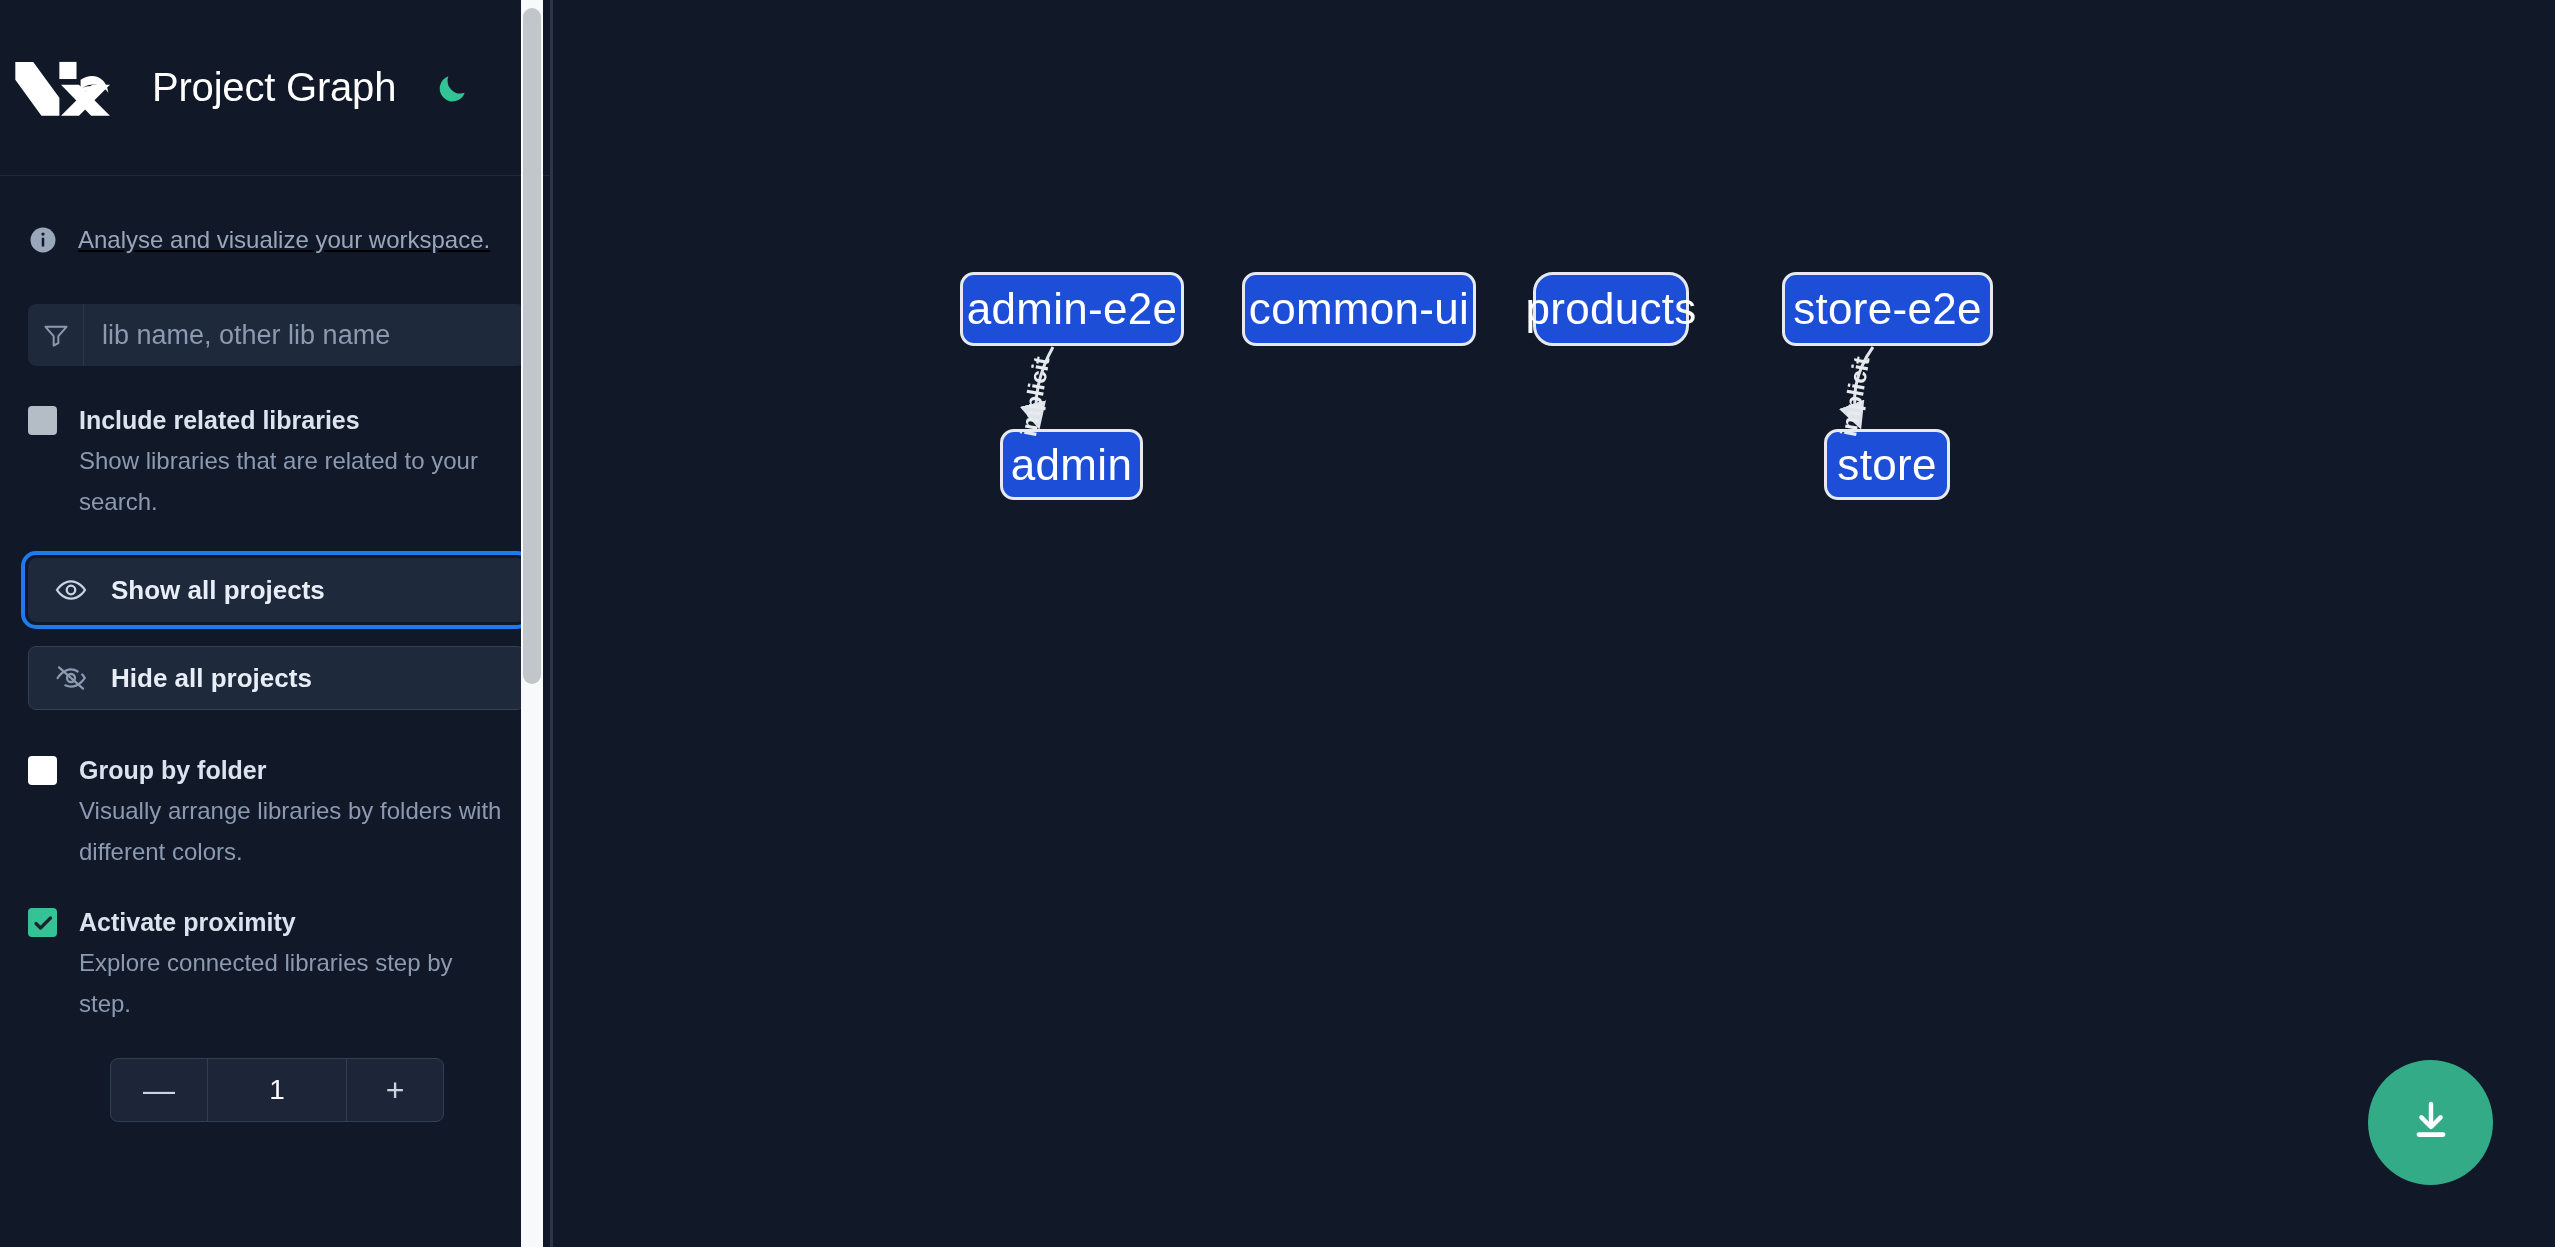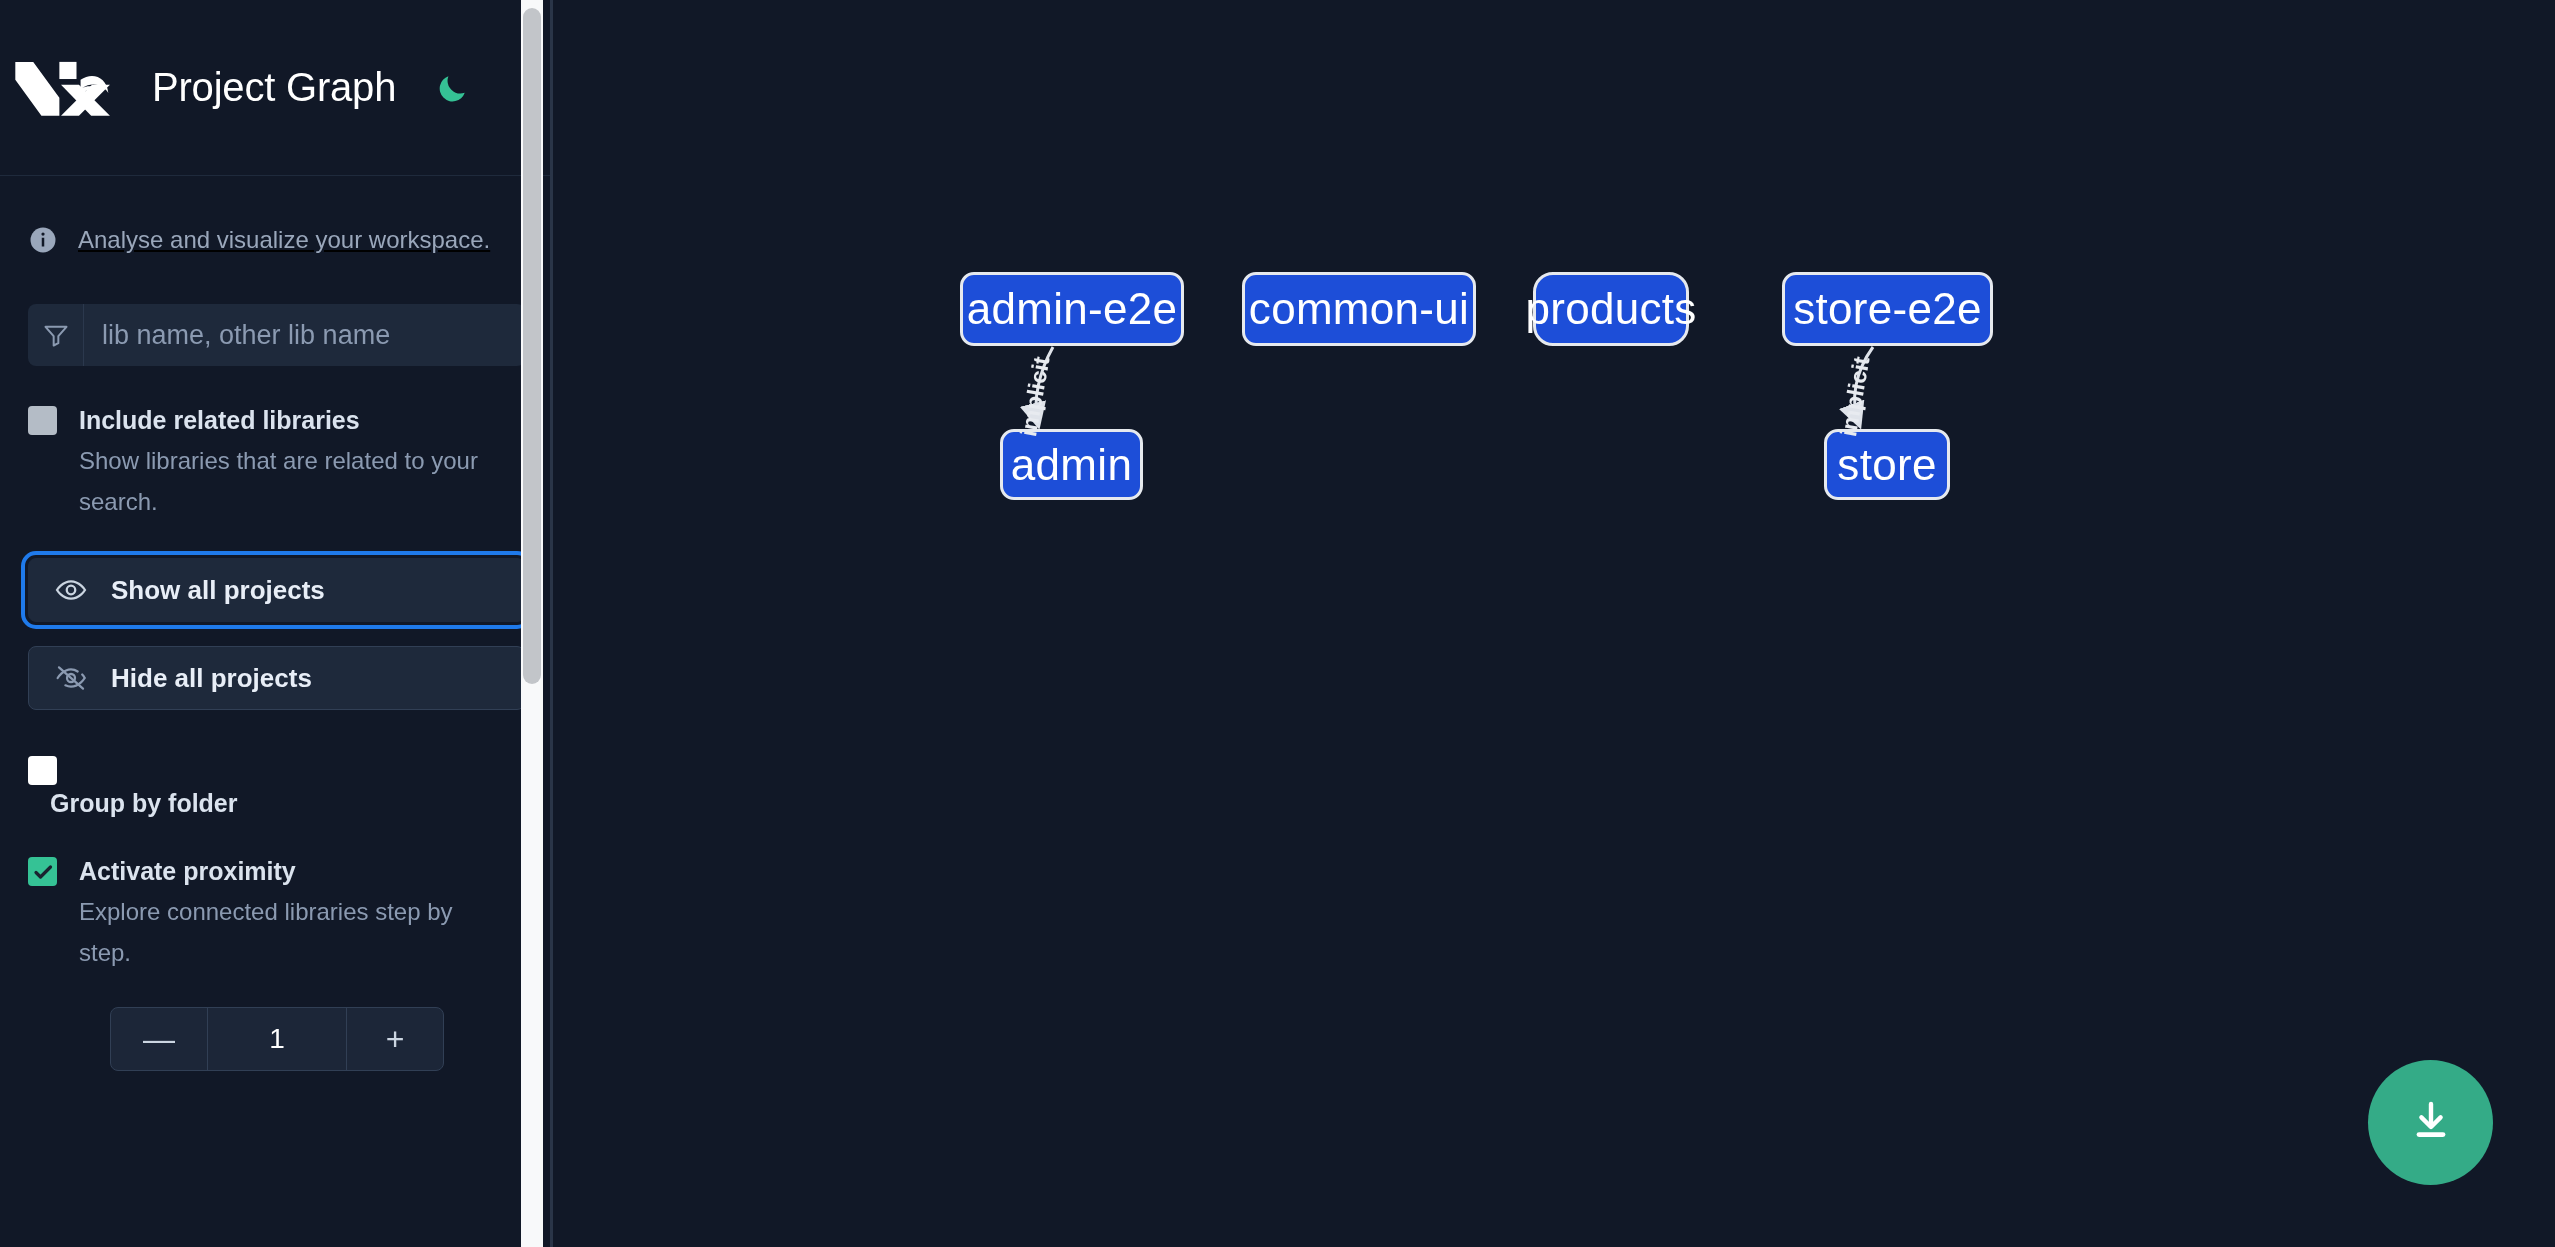--- a/index.html
+++ b/index.html
@@ -277,24 +277,25 @@
         <span class="btn-icon">
           <svg viewBox="0 0 24 24" width="32" height="32" xmlns="http://www.w3.org/2000/svg">
             <path d="M3 4l18 16" stroke="#8b9ab1" stroke-width="1.7" fill="none" stroke-linecap="round"></path>
             <path d="M2 12s4-6.5 10-6.5c2 0 3.7.7 5 1.6M20.4 9.4c1.2 1.3 1.9 2.6 1.9 2.6S18.3 18.5 12 18.5c-1.6 0-3-.4-4.2-1" fill="none" stroke="#8b9ab1" stroke-width="1.7" stroke-linecap="round"></path>
             <circle cx="12" cy="12" r="3" fill="none" stroke="#8b9ab1" stroke-width="1.7"></circle>
           </svg>
         </span>
         <span class="btn-label">Hide all projects</span>
       </div>
 
-      <div class="opt-row" style="margin-top:42px;flex-direction:column;">
+      <div class="opt-row" style="margin-top:42px;">
         <span class="cbx unchecked"></span>
         <div class="opt-body">
           <div class="opt-label">Group by folder</div>
+          <div class="opt-desc">Visually arrange libraries by folders with different colors.</div>
         </div>
       </div>
 
       <div class="opt-row" style="">
         <span class="cbx checked">
           <svg viewBox="0 0 24 24" width="24" height="24" xmlns="http://www.w3.org/2000/svg">
             <path d="M5 12.5l4.5 4.5L19.5 7" fill="none" stroke="#1a2330" stroke-width="3.2" stroke-linecap="round" stroke-linejoin="round"></path>
           </svg>
         </span>
         <div class="opt-body">

